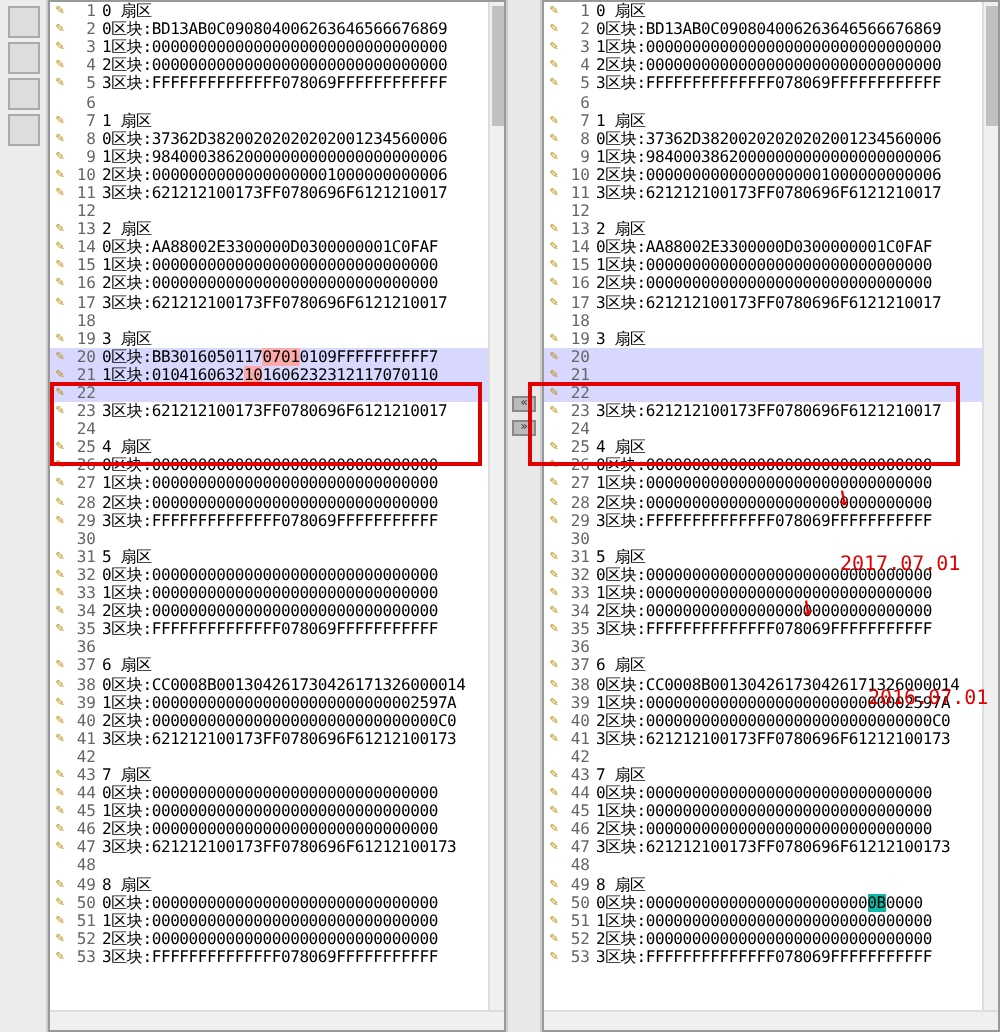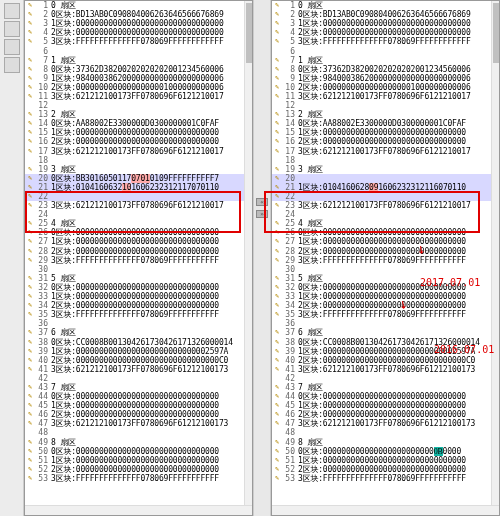--- a/index.html
+++ b/index.html
@@ -21,21 +21,21 @@
   .arrow1 { left: 418px; top: 240px; transform: rotate(35deg); }
   .arrow2 { left: 400px; top: 295px; transform: rotate(35deg); }
   .annot { position: absolute; color: #e00000; font-size: 10px; }
   .annot1 { left: 420px; top: 277px; text-align: right; }
   .annot2 { left: 398px; top: 344px; margin-left: 36px; }
   .scrollbar { position: absolute; right: 0; top: 0; width: 8px; height: 100%; background: #f0f0f0; border-left: 1px solid #ddd; }
   .scrollbar .thumb { position: absolute; width: 6px; left: 1px; top: 2px; height: 60px; background: #c0c0c0; }
   .bottom-scroll { position: absolute; bottom: 0; left: 0; height: 10px; width: 100%; background: #f0f0f0; border-top: 1px solid #ddd; }
   .sel-row { background: #d8d8ff; }
   .char-hl { background: #ffaaaa; }
-  .char-hl-b { background: #14b8a6; font-family: Liberation Serif, serif; }
+  .char-hl-b { background: #14b8a6; }
   .marker { position: absolute; left: 2px; width: 12px; height: 8px; background: #bbb; border: 1px solid #888; font-size: 6px; text-align:center; line-height:6px; color:#333;}
 </style>
 </head>
 <body>
 
 <div class="container">
   <div class="gutter-left">
     <div class="gbtn"></div>
     <div class="gbtn"></div>
     <div class="gbtn"></div>
@@ -418,21 +418,20 @@
         <span class="lnnum">19</span>
         <span class="txt section">3 扇区</span>
       </div>
       <div class="row sel-row">
         <span class="lnicon">✎</span>
         <span class="lnnum">20</span>
       </div>
       <div class="row sel-row">
         <span class="lnicon">✎</span>
         <span class="lnnum">21</span>
-        <span class="txt section">1区块:0104160628<span class="char-hl">0</span><span class="char-hl">9</span>1606232312116070110</span>
       </div>
       <div class="row sel-row">
         <span class="lnicon">✎</span>
         <span class="lnnum">22</span>
       </div>
       <div class="row">
         <span class="lnicon">✎</span>
         <span class="lnnum">23</span>
         <span class="txt section">3区块:621212100173FF0780696F6121210017</span>
       </div>

